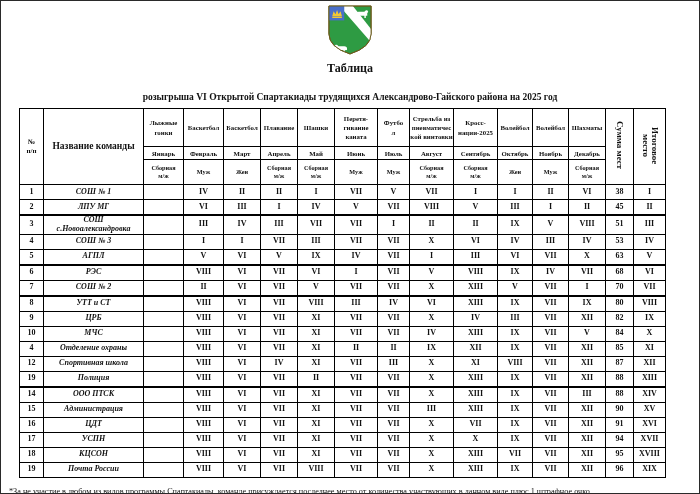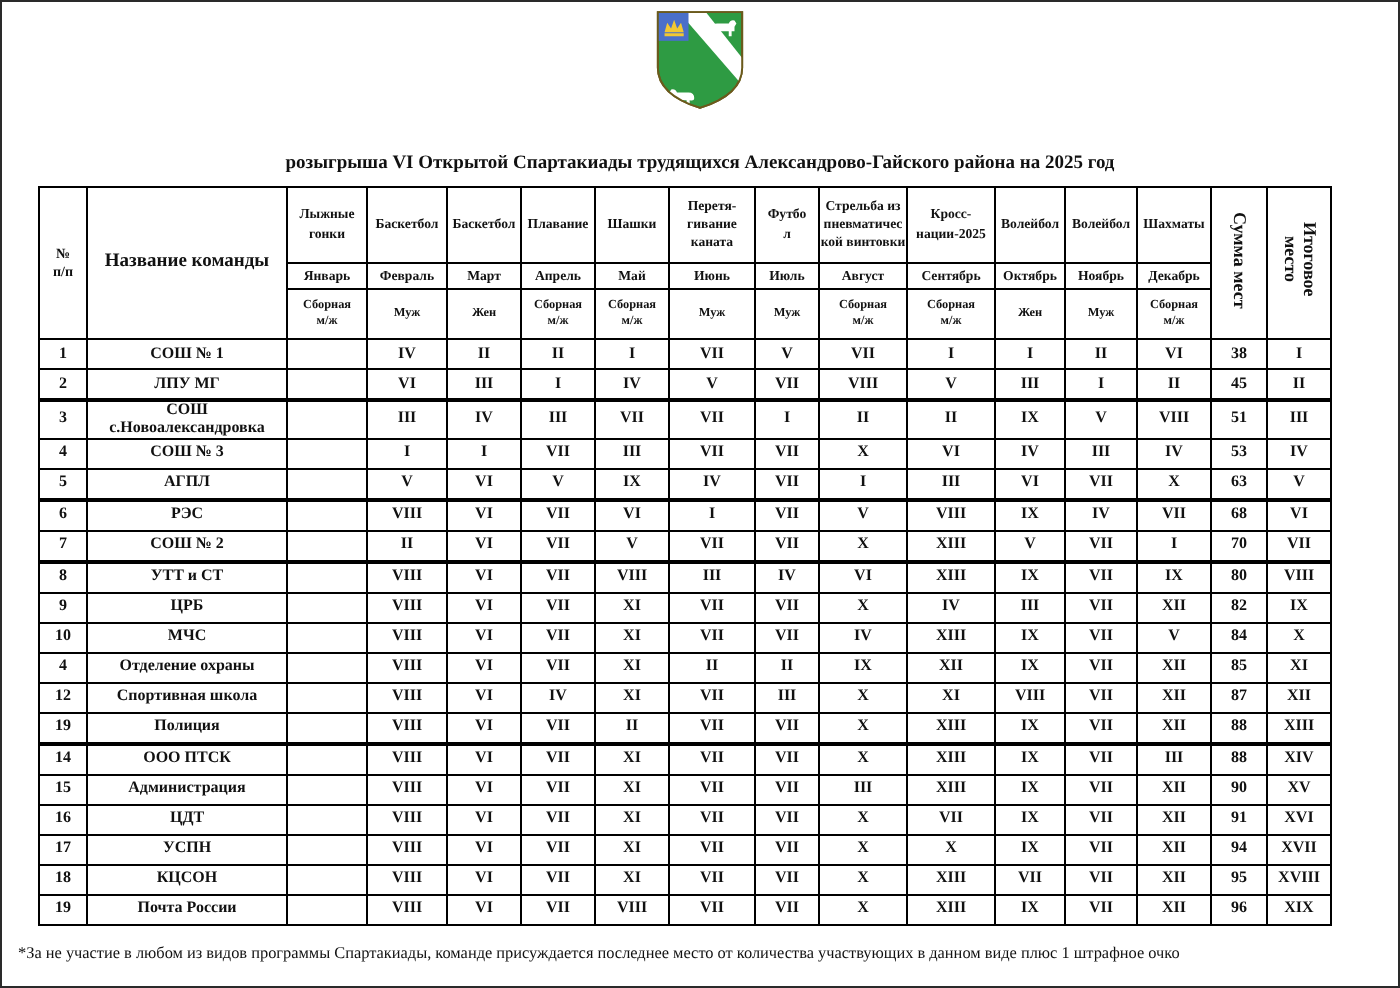--- a/index.html
+++ b/index.html
@@ -43,21 +43,21 @@
     writing-mode:vertical-rl;
     display:inline-block;
     font-size:9px;
     font-weight:bold;
     line-height:1.05;
     white-space:normal;
   }
   .vert-text.sum{height:70px;}
   .vert-text.final{height:55px;}
   .sparta tbody td{height:14px;font-size:8px;line-height:1.1;}
-  .sparta tbody td.team-cell{font-size:8px;}
+  .sparta tbody td.team-cell{font-size:8px;font-style:italic;}
   .sparta tbody tr.thick td{border-bottom-width:2px;}
   .footnote{
     margin:9px 0 0 8px;
     font-size:8.2px;
     color:#111;
     white-space:nowrap;
   }
 </style>
 </head>
 <body>
@@ -77,20 +77,21 @@
         <polygon points="13,1 27,1 46,25 46,39" fill="#ffffff"></polygon>
         <rect x="2" y="1" width="16" height="15" fill="#4a6fc9"></rect>
         <path d="M5.5,11.5 l1.4,-5 2,3 1.6,-4.5 1.6,4.5 2,-3 1.4,5 z M5.5,12 h10 v1.6 h-10 z" fill="#f2c832"></path>
         <use href="#cowShape" x="29" y="4" fill="#ffffff"></use>
         <use href="#cowShape" transform="translate(22,40) scale(-1,1)" fill="#ffffff"></use>
       </g>
       <path d="M2,1 H46 V30 Q46,44 24,51 Q2,44 2,30 Z" fill="none" stroke="#6b5a1c" stroke-width="1"></path>
     </svg>
   </div>
 
+  <div class="doc-title">Таблица</div>
   <div class="doc-subtitle">розыгрыша VI Открытой Спартакиады трудящихся Александрово-Гайского района на 2025 год</div>
 
   <table class="sparta">
     <colgroup>
         <col style="width: 24px;">
         <col style="width: 100px;">
         <col style="width: 40px;">
         <col style="width: 40px;">
         <col style="width: 37px;">
         <col style="width: 37px;">

